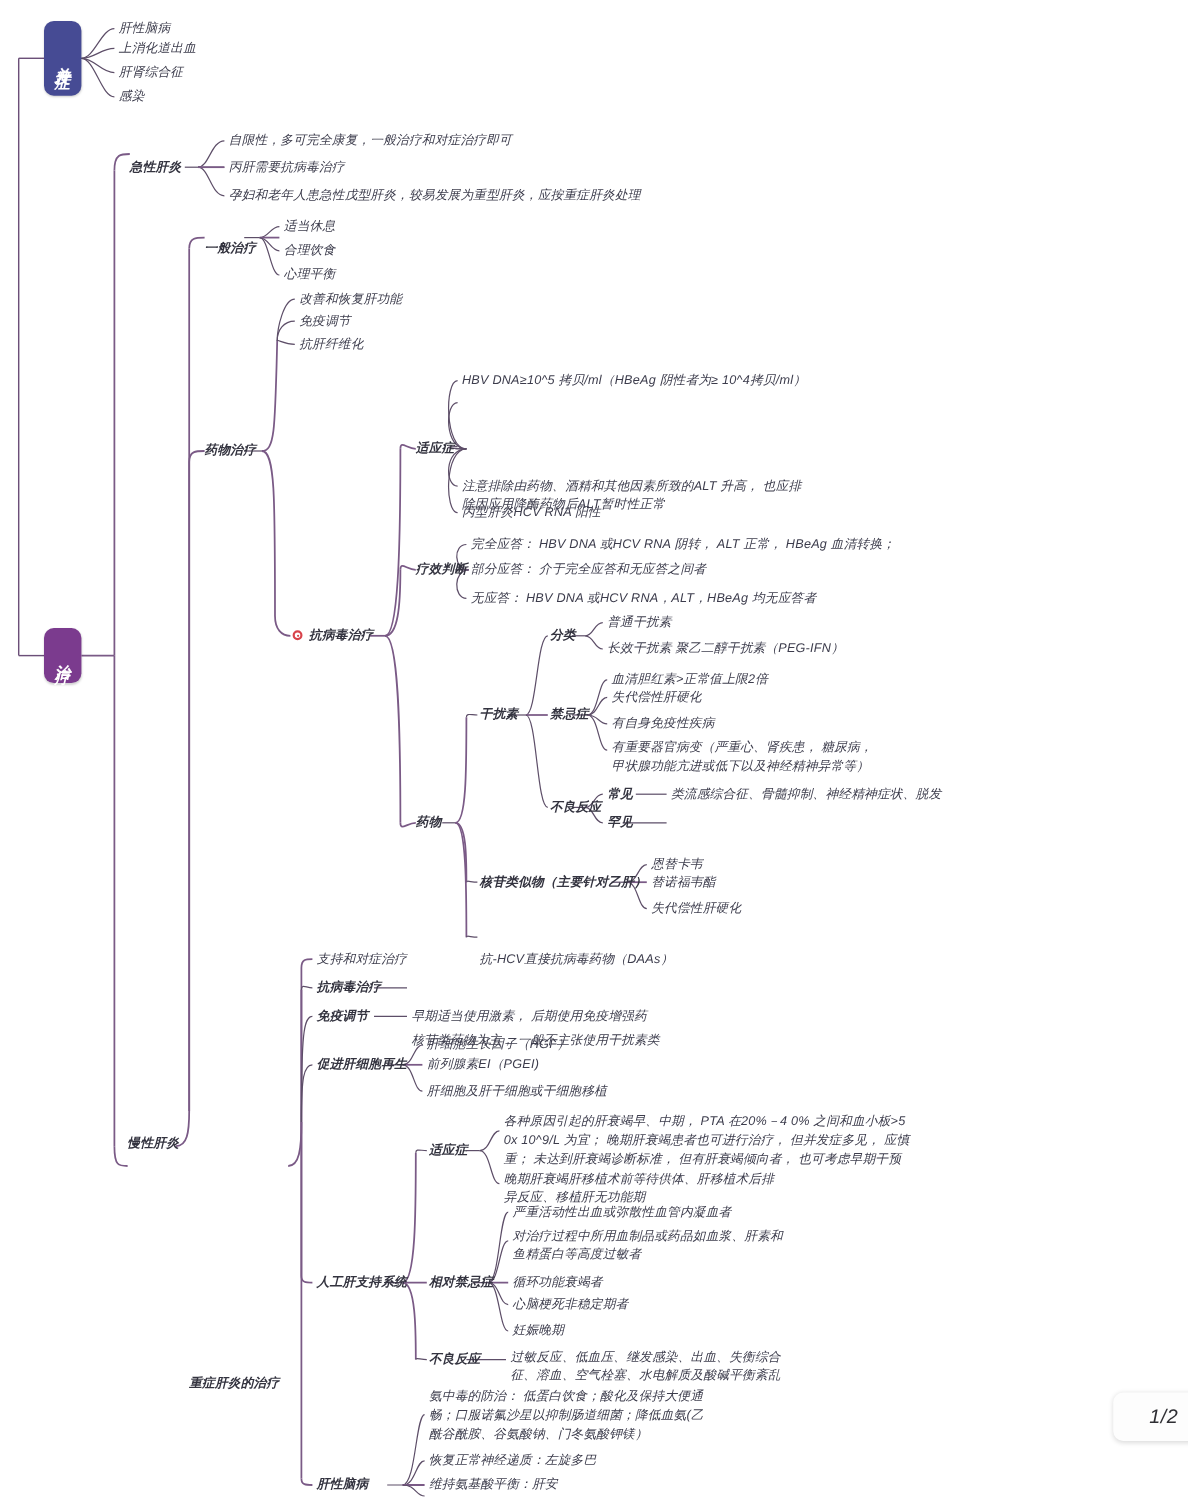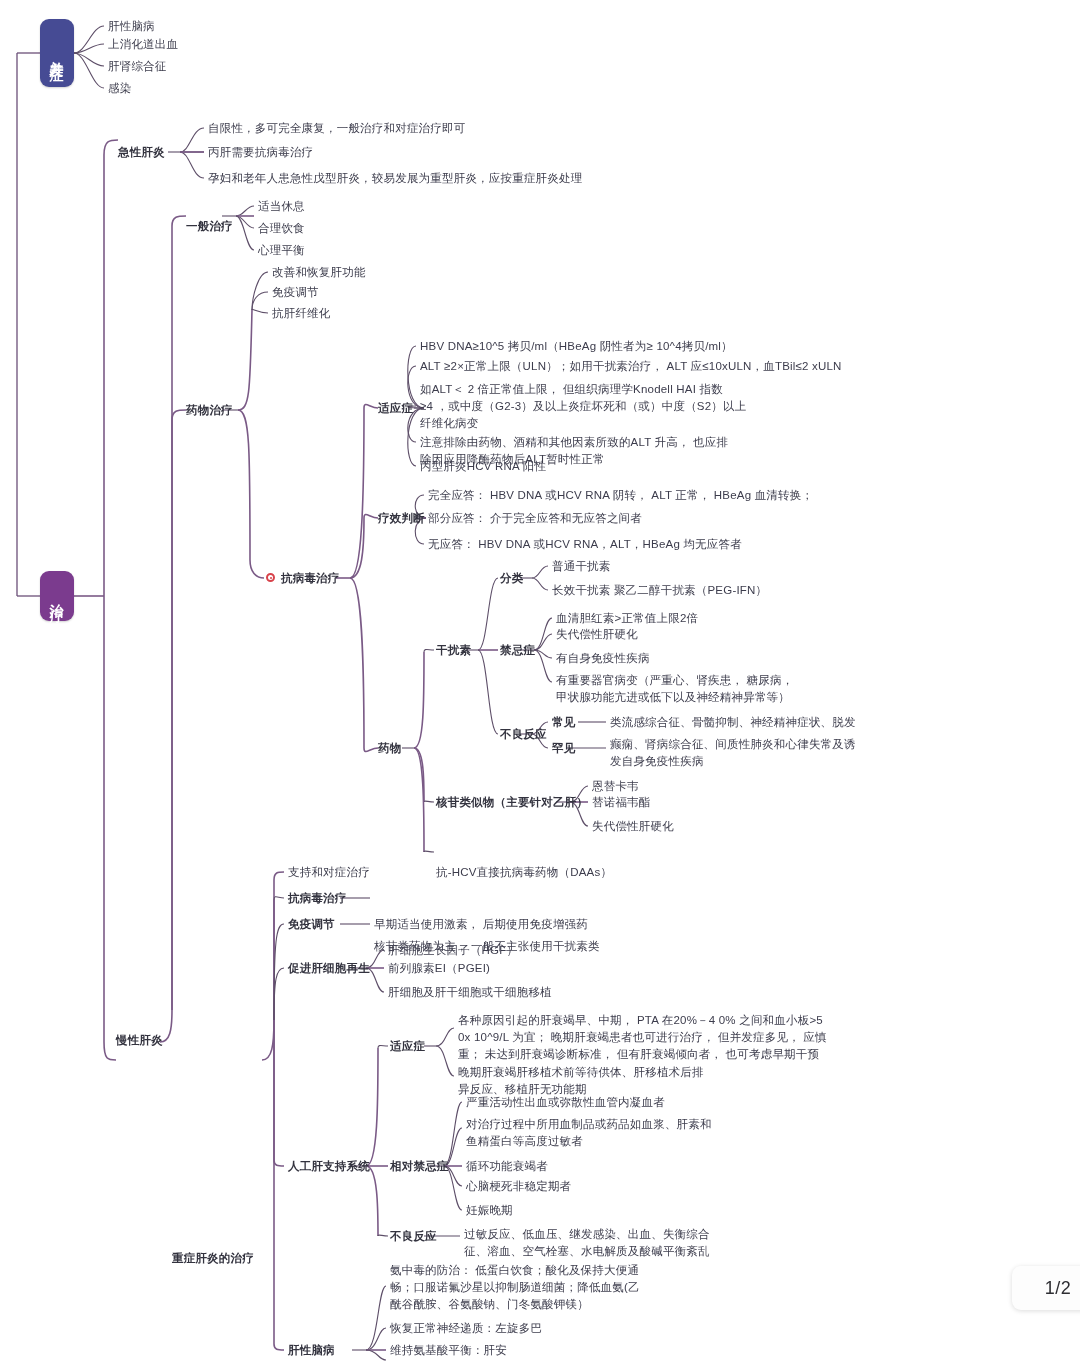--- a/index.html
+++ b/index.html
@@ -2,21 +2,21 @@
 <html><head>
 <meta charset="utf-8">
 <style>
   html,body{margin:0;padding:0;background:#ffffff;}
   body{
     width:1080px;height:1362px;position:relative;overflow:hidden;
     font-family:"Liberation Sans","DejaVu Sans",sans-serif;
     color:#3a3a4a;
     -webkit-font-smoothing:antialiased;
   }
-  #canvas{position:absolute;inset:0;width:1078px;height:1362px;}
+  #canvas{position:absolute;inset:0;width:1078px;height:1362px;font-style:italic;}
   svg#wires{position:absolute;left:0;top:0;width:1080px;height:1362px;pointer-events:none;}
   svg#wires path{fill:none;stroke:#5d4e68;stroke-width:1.1;}
   svg#wires path.thick{stroke:#7a5a86;stroke-width:1.6;}
   svg#wires path.trunk{stroke:#6b4f78;stroke-width:1.3;}
 
   .node{position:absolute;white-space:nowrap;}
 
   
   .root{
     border-radius:9px;color:#fff;font-weight:bold;font-size:14px;
@@ -231,24 +231,20 @@
   <div class="lbl b" style="left:186px;top:402px;">药物治疗</div>
   <div class="lbl" style="left:272px;top:264px;">改善和恢复肝功能</div>
   <div class="lbl" style="left:272px;top:284px;">免疫调节</div>
   <div class="lbl" style="left:272px;top:305px;">抗肝纤维化</div>
 
   <div class="marker" style="left:266px;top:573px;"></div>
   <div class="lbl b" style="left:281px;top:570px;">抗病毒治疗</div>
 
   <div class="lbl b" style="left:378px;top:400px;">适应症</div>
   <div class="lbl" style="left:420px;top:338px;">HBV DNA≥10^5 拷贝/ml（HBeAg 阴性者为≥ 10^4拷贝/ml）</div>
-  <div class="lbl" style="left:420px;top:358px;">ALT ≥2×正常上限（ULN）；如用干扰素治疗， ALT 应≤10xULN，血TBil≤2 xULN</div>
-  <div class="lbl multi" style="left:420px;top:381px;">如ALT＜ 2 倍正常值上限， 但组织病理学Knodell HAI 指数
-≥4 ，或中度（G2-3）及以上炎症坏死和（或）中度（S2）以上
-纤维化病变</div>
   <div class="lbl multi" style="left:420px;top:434px;">注意排除由药物、酒精和其他因素所致的ALT 升高， 也应排
 除因应用降酶药物后ALT暂时性正常</div>
   <div class="lbl" style="left:420px;top:458px;">丙型肝炎HCV RNA 阳性</div>
 
   <div class="lbl b" style="left:378px;top:510px;">疗效判断</div>
   <div class="lbl" style="left:428px;top:487px;">完全应答： HBV DNA 或HCV RNA 阴转， ALT 正常， HBeAg 血清转换；</div>
   <div class="lbl" style="left:428px;top:510px;">部分应答： 介于完全应答和无应答之间者</div>
   <div class="lbl" style="left:428px;top:536px;">无应答： HBV DNA 或HCV RNA，ALT，HBeAg 均无应答者</div>
 
   <div class="lbl b" style="left:378px;top:740px;">药物</div>
@@ -263,22 +259,20 @@
   <div class="lbl" style="left:556px;top:610px;">血清胆红素&gt;正常值上限2倍</div>
   <div class="lbl" style="left:556px;top:626px;">失代偿性肝硬化</div>
   <div class="lbl" style="left:556px;top:650px;">有自身免疫性疾病</div>
   <div class="lbl multi" style="left:556px;top:672px;">有重要器官病变（严重心、肾疾患， 糖尿病，
 甲状腺功能亢进或低下以及神经精神异常等）</div>
 
   <div class="lbl b" style="left:500px;top:726px;">不良反应</div>
   <div class="lbl b" style="left:552px;top:714px;">常见</div>
   <div class="lbl" style="left:610px;top:714px;">类流感综合征、骨髓抑制、神经精神症状、脱发</div>
   <div class="lbl b" style="left:552px;top:740px;">罕见</div>
-  <div class="lbl multi" style="left:610px;top:736px;">癫痫、肾病综合征、间质性肺炎和心律失常及诱
-发自身免疫性疾病</div>
 
   <div class="lbl b" style="left:436px;top:794px;">核苷类似物（主要针对乙肝）</div>
   <div class="lbl" style="left:592px;top:778px;">恩替卡韦</div>
   <div class="lbl" style="left:592px;top:794px;">替诺福韦酯</div>
   <div class="lbl" style="left:592px;top:818px;">失代偿性肝硬化</div>
 
   <div class="lbl" style="left:436px;top:844px;margin-top:20px;">抗-HCV直接抗病毒药物（DAAs）</div>
 
   <div class="lbl b" style="left:172px;top:1250px;">重症肝炎的治疗</div>
 

